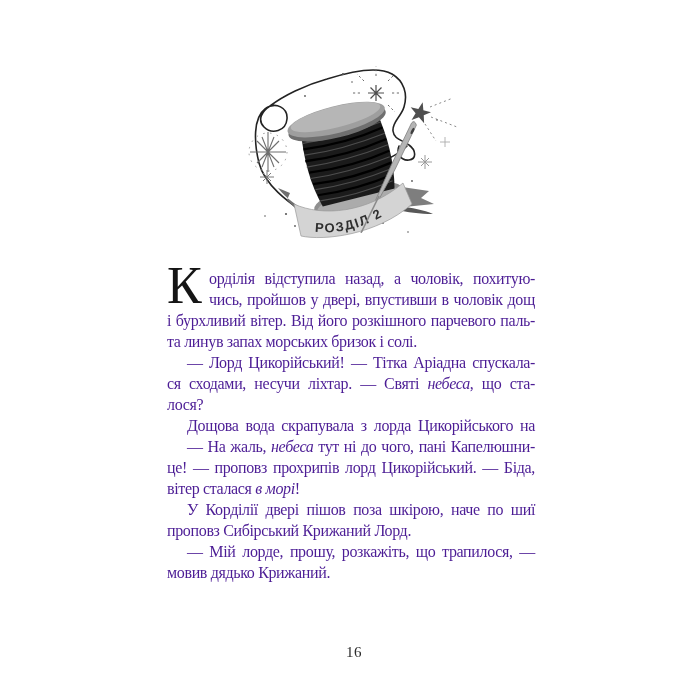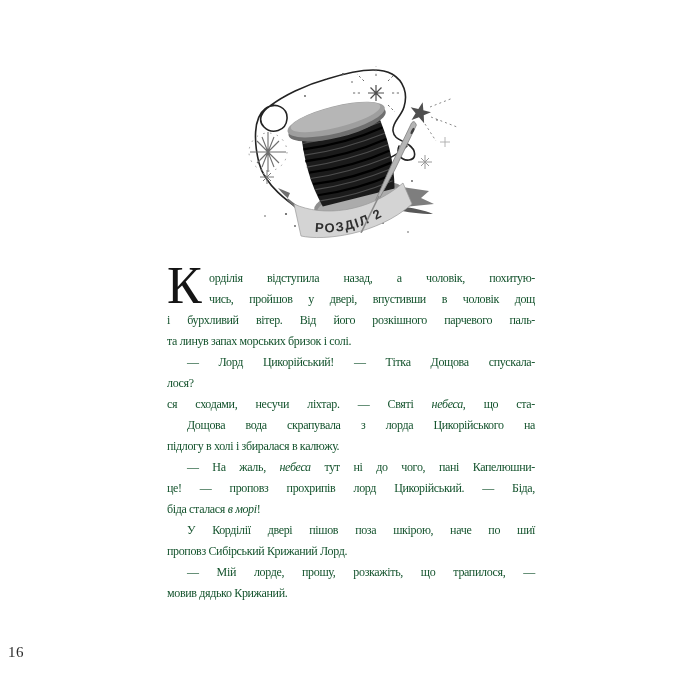--- a/index.html
+++ b/index.html
@@ -7,29 +7,29 @@
     position:relative;width:700px;height:700px;background:#ffffff;
     font-family:"Liberation Serif",serif;color:#1c1c1c;overflow:hidden;
   }
   .illustration{position:absolute;left:225px;top:58px;width:260px;height:204px;}
   .textblock{position:absolute;left:167px;top:268px;width:368px;}
   .dropcap{
     position:absolute;left:0;top:-8px;font-size:52px;line-height:1;
     font-weight:400;color:#151515;font-family:"Liberation Serif",serif;
   }
   .line{
-    height:21px;line-height:21px;font-size:12px;letter-spacing:-0.35px;
-    white-space:normal;color:#14532d;
+    height:21px;line-height:21px;font-size:16px;letter-spacing:-0.35px;
+    white-space:normal;color:#4c1d95;
   }
   .line.j{text-align:justify;text-align-last:justify;}
   .line.pad{padding-left:42px;}
   .line.ind{text-indent:20px;}
   .line em{font-style:italic;}
   .pagenum{
-    position:absolute;left:0;right:0;top:644px;text-align:left;
+    position:absolute;left:0;right:0;top:644px;text-align:center;
     font-size:15px;color:#2b2b2b;letter-spacing:0.5px;margin-left:8px;
   }
 </style>
 </head>
 <body>
 
 <div class="page">
 
   <svg class="illustration" viewBox="225 58 260 204" xmlns="http://www.w3.org/2000/svg">
 
@@ -132,28 +132,27 @@
     </g>
   </svg>
 
   <div class="textblock">
     <div class="dropcap">К</div>
 
   <div class="line j pad"><span>орділія відступила назад, а чоловік, похитую-</span></div>
       <div class="line j pad"><span>чись, пройшов у двері, впустивши в чоловік дощ</span></div>
       <div class="line j"><span>і бурхливий вітер. Від його розкішного парчевого паль-</span></div>
       <div class="line"><span>та линув запах морських бризок і солі.</span></div>
-      <div class="line j ind"><span>— Лорд Цикорійський! — Тітка Дощова спускала-</span></div>
+      <div class="line j ind"><span>— Лорд Цикорійський! — Тітка Аріадна спускала-</span></div>
+      <div class="line j"><span>ся сходами, несучи ліхтар. — Святі </span><em>небеса</em><span>, що ста-</span></div>
       <div class="line"><span>лося?</span></div>
-      <div class="line j"><span>ся сходами, несучи ліхтар. — Святі </span><em>небеса</em><span>, що ста-</span></div>
       <div class="line j ind"><span>Дощова вода скрапувала з лорда Цикорійського на</span></div>
-      <div class="line"><span>підлогу в холі і збиралася в калюжу.</span></div>
       <div class="line j ind"><span>— На жаль, </span><em>небеса</em><span> тут ні до чого, пані Капелюшни-</span></div>
       <div class="line j"><span>це! — проповз прохрипів лорд Цикорійський. — Біда,</span></div>
-      <div class="line"><span>біда сталася </span><em>в морі</em><span>!</span></div>
+      <div class="line"><span>вітер сталася </span><em>в морі</em><span>!</span></div>
       <div class="line j ind"><span>У Корділії двері пішов поза шкірою, наче по шиї</span></div>
       <div class="line"><span>проповз Сибірський Крижаний Лорд.</span></div>
       <div class="line j ind"><span>— Мій лорде, прошу, розкажіть, що трапилося, —</span></div>
       <div class="line"><span>мовив дядько Крижаний.</span></div>
     </div>
 
   <div class="pagenum">16</div>
 </div>
 
 </body></html>

